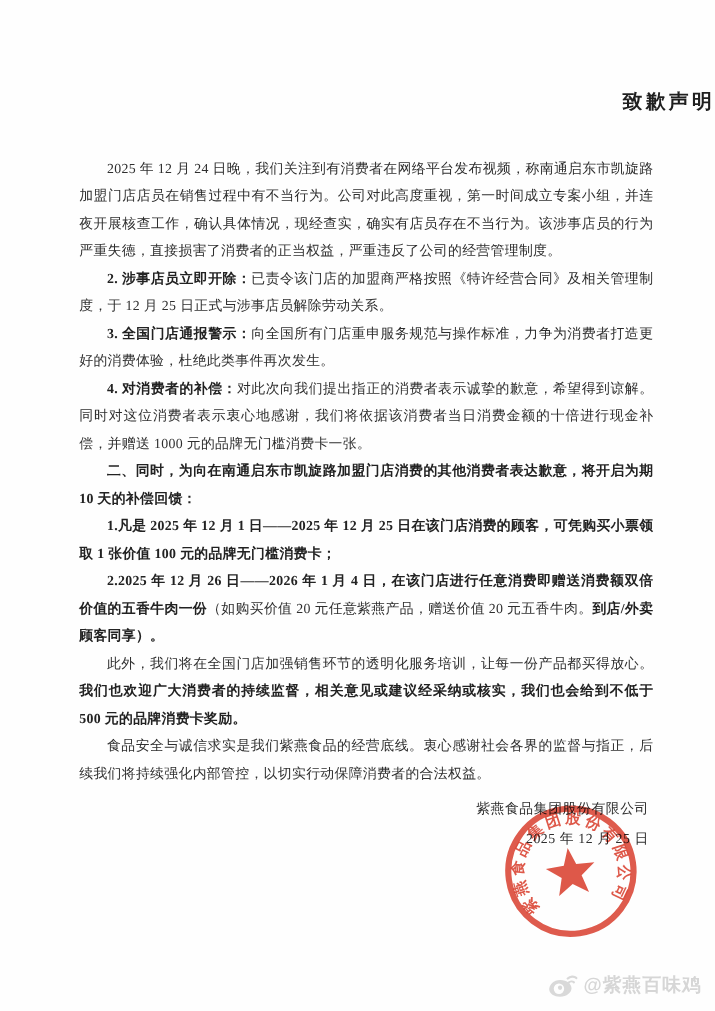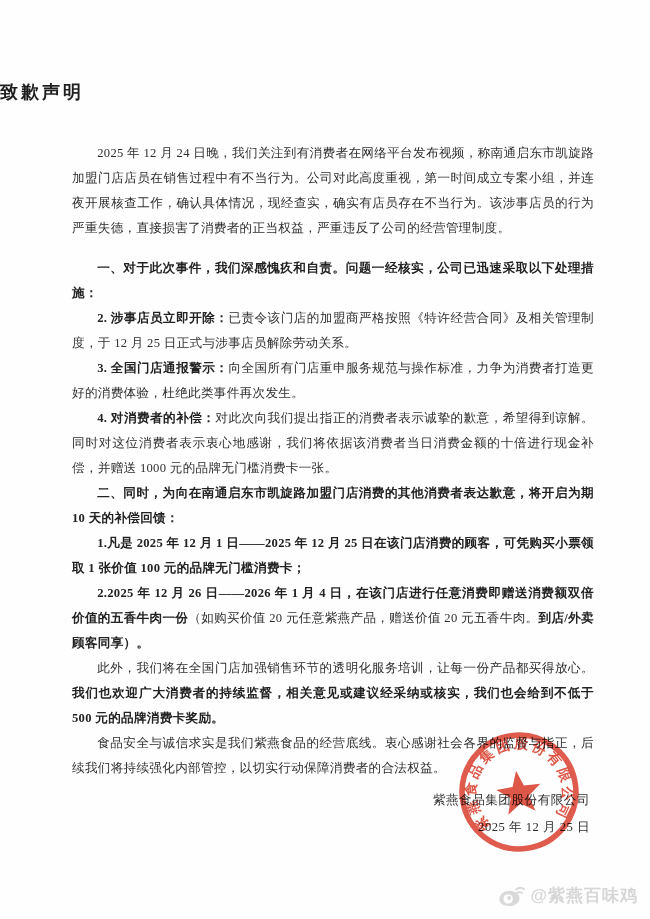--- a/index.html
+++ b/index.html
@@ -10,21 +10,21 @@
     color: #2e2e2e;
   }
   .page {
     position: relative;
     width: 650px; height: 919px;
     background: #fefefe;
     overflow: hidden;
   }
   .doc-title {
     margin-top: 80px;
-    text-align: left;
+    text-align: right;
     font-size: 18px;
     font-weight: 700;
     letter-spacing: 3px;
     color: #1f1f1f;
   }
   .doc-body {
     margin: 37px 56px 0 72px;
   }
   .para {
     font-size: 12.6px;
@@ -69,21 +69,20 @@
 </style>
 </head>
 <body>
 
 <div class="page">
 
   <h1 class="doc-title">致歉声明</h1>
 
   <div class="doc-body">
       <p class="para"><span>2025 年 12 月 24 日晚，我们关注到有消费者在网络平台发布视频，称南通启东市凯旋路加盟门店店员在销售过程中有不当行为。公司对此高度重视，第一时间成立专案小组，并连夜开展核查工作，确认具体情况，现经查实，确实有店员存在不当行为。该涉事店员的行为严重失德，直接损害了消费者的正当权益，严重违反了公司的经营管理制度。</span></p>
-      <p class="para space-before"><span class="b">一、对于此次事件，我们深感愧疚和自责。问题一经核实，公司已迅速采取以下处理措施：</span></p>
       <p class="para"><span class="b">2. 涉事店员立即开除：</span><span>已责令该门店的加盟商严格按照《特许经营合同》及相关管理制度，于 12 月 25 日正式与涉事店员解除劳动关系。</span></p>
       <p class="para"><span class="b">3. 全国门店通报警示：</span><span>向全国所有门店重申服务规范与操作标准，力争为消费者打造更好的消费体验，杜绝此类事件再次发生。</span></p>
       <p class="para"><span class="b">4. 对消费者的补偿：</span><span>对此次向我们提出指正的消费者表示诚挚的歉意，希望得到谅解。同时对这位消费者表示衷心地感谢，我们将依据该消费者当日消费金额的十倍进行现金补偿，并赠送 1000 元的品牌无门槛消费卡一张。</span></p>
       <p class="para"><span class="b">二、同时，为向在南通启东市凯旋路加盟门店消费的其他消费者表达歉意，将开启为期 10 天的补偿回馈：</span></p>
       <p class="para"><span class="b">1.凡是 2025 年 12 月 1 日——2025 年 12 月 25 日在该门店消费的顾客，可凭购买小票领取 1 张价值 100 元的品牌无门槛消费卡；</span></p>
       <p class="para"><span class="b">2.2025 年 12 月 26 日——2026 年 1 月 4 日，在该门店进行任意消费即赠送消费额双倍价值的五香牛肉一份</span><span>（如购买价值 20 元任意紫燕产品，赠送价值 20 元五香牛肉。</span><span class="b">到店/外卖顾客同享）。</span></p>
       <p class="para"><span>此外，我们将在全国门店加强销售环节的透明化服务培训，让每一份产品都买得放心。</span><span class="b">我们也欢迎广大消费者的持续监督，相关意见或建议经采纳或核实，我们也会给到不低于 500 元的品牌消费卡奖励。</span></p>
       <p class="para"><span>食品安全与诚信求实是我们紫燕食品的经营底线。衷心感谢社会各界的监督与指正，后续我们将持续强化内部管控，以切实行动保障消费者的合法权益。</span></p>
     </div>
 

